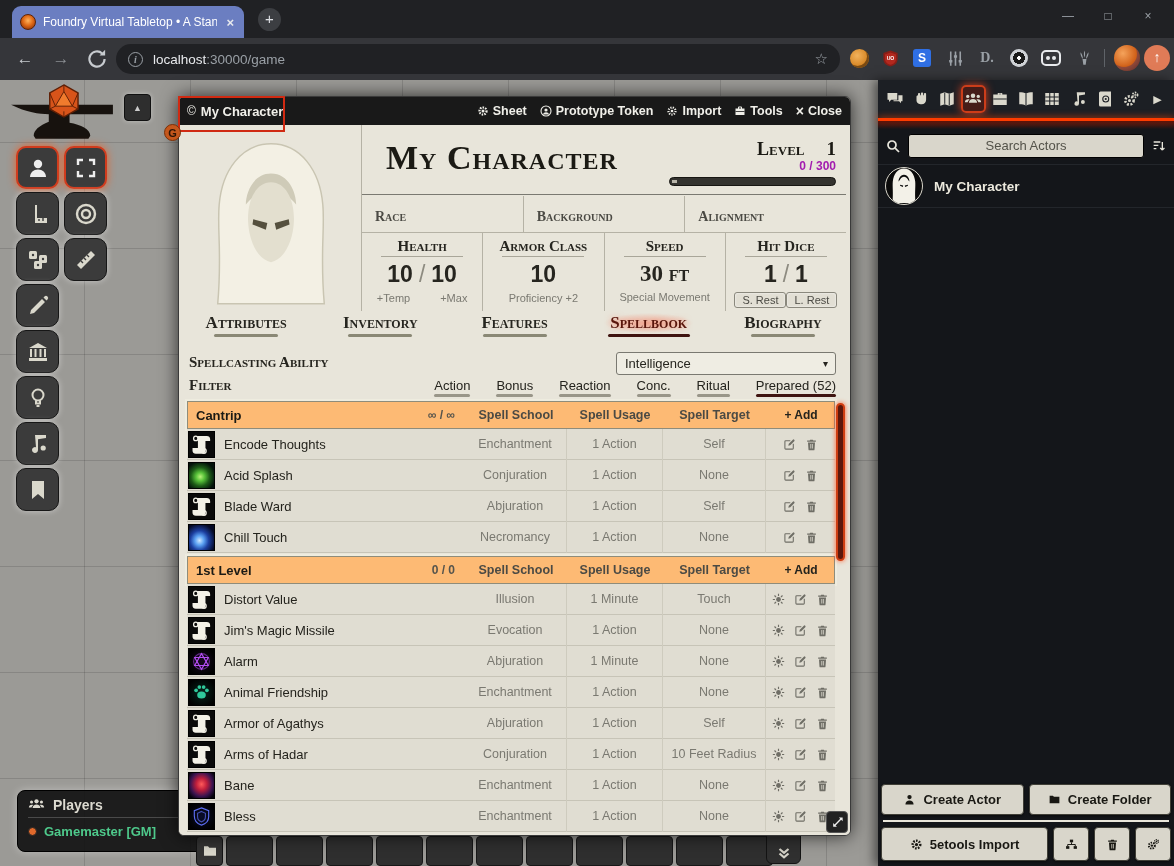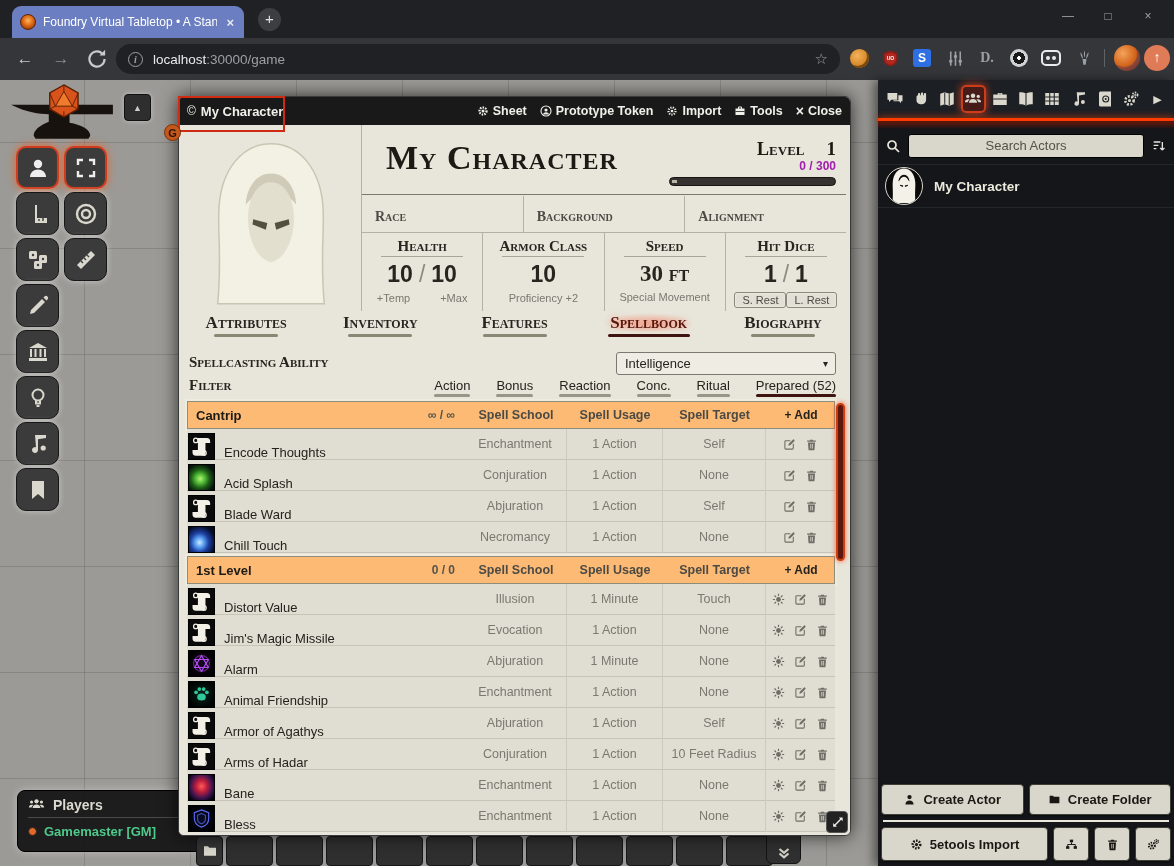--- a/index.html
+++ b/index.html
@@ -120,21 +120,21 @@
 
   .spell-list { position:absolute; left:8px; top:276px; width:648px; }
   .srow { display:grid; grid-template-columns:277px 102px 96px 103px 70px; align-items:center; }
   .sec-header { height:28px; background:#fdba74; border:1px solid #8f8c7a; box-shadow:0 0 0 2px #eeecdf; }
   .sec-c1 { display:flex; align-items:center; }
   .sec-title { font-weight:bold; font-size:13px; color:#1b1a14; padding-left:8px; flex:1; }
   .sec-slots { font-weight:bold; font-size:12px; color:#55544c; padding-right:10px; }
   .sec-col { text-align:center; font-weight:bold; font-size:12.5px; color:#4b4a44; }
   .c-add { text-align:center; font-weight:bold; font-size:12px; color:#24231d; }
   .spell-row { height:31px; background:#e0ddd2; border-bottom:1px solid #c7c4b7; }
-  .c-name { display:flex; align-items:flex-end; gap:9px; height:31px; }
+  .c-name { display:flex; align-items:center; gap:9px; height:31px; }
   .sicon { width:27px; height:27px; flex:none; margin-left:1px; border:1px solid #000; display:flex; align-items:center; justify-content:center; overflow:hidden; }
   .sicon svg { width:23px; height:23px; }
   .sname { font-size:13px; color:#24231d; }
   .c-col { text-align:center; font-size:12.5px; color:#7a7971; border-left:1px solid #cecbbe; height:31px; line-height:31px; }
   .spell-row .c-col:nth-child(2){ border-left:none; }
   .c-ctrl { display:flex; justify-content:center; gap:9px; color:#6f6e66; border-left:1px solid #cecbbe; height:31px; align-items:center; }
   .ctl svg { width:13px; height:13px; display:block; }
   .sec-gap { height:3px; }
   .ic-scroll { background:#0a0a0a; }
   .ic-acid  { background:radial-gradient(circle at 45% 55%, #b9f27a 0%, #58c23a 22%, #1d5c17 48%, #03120a 78%); }

